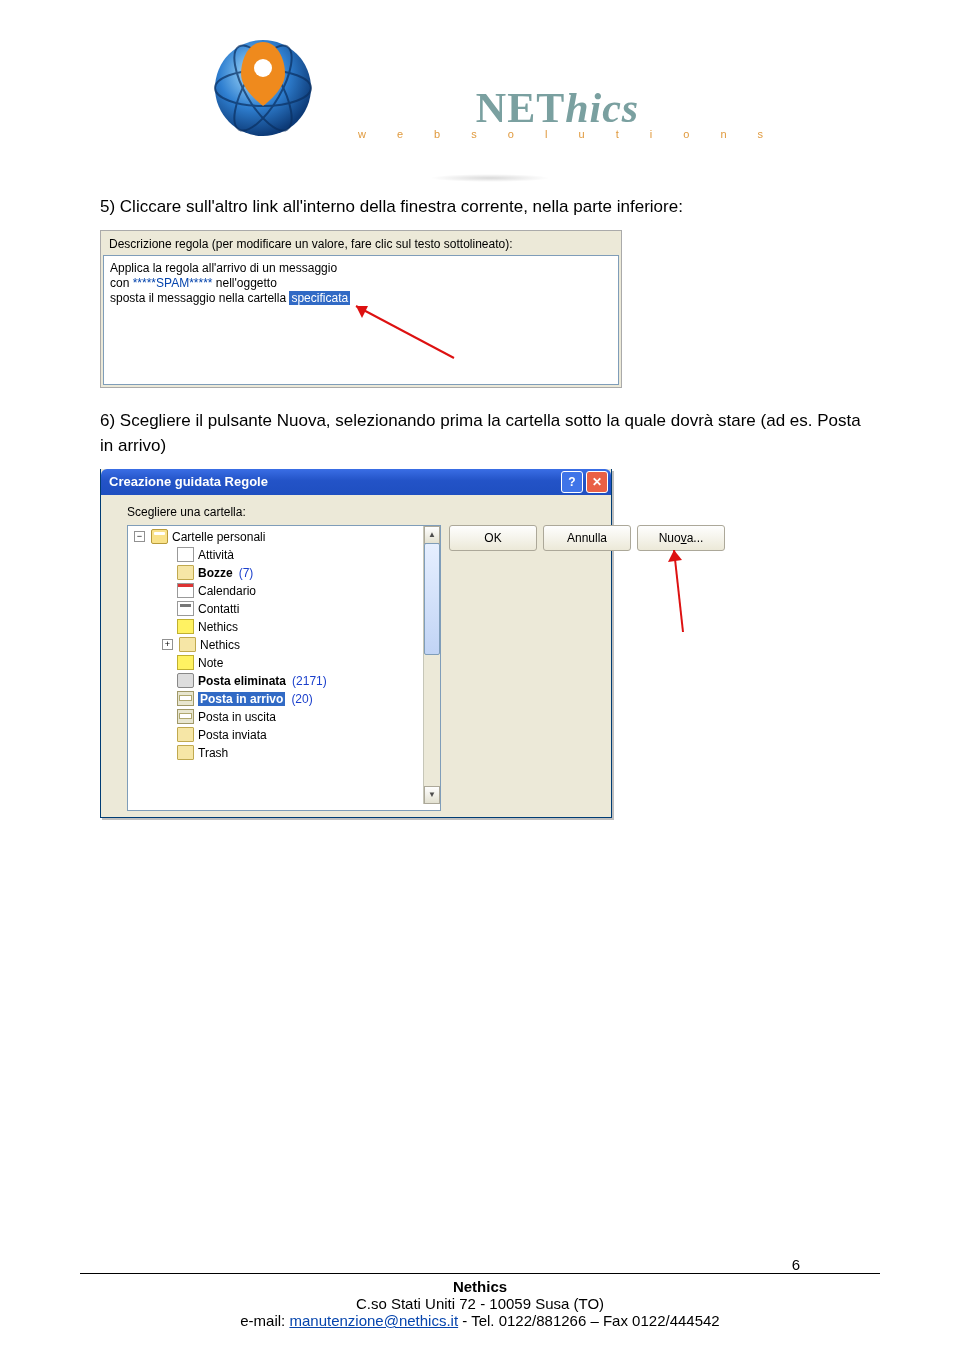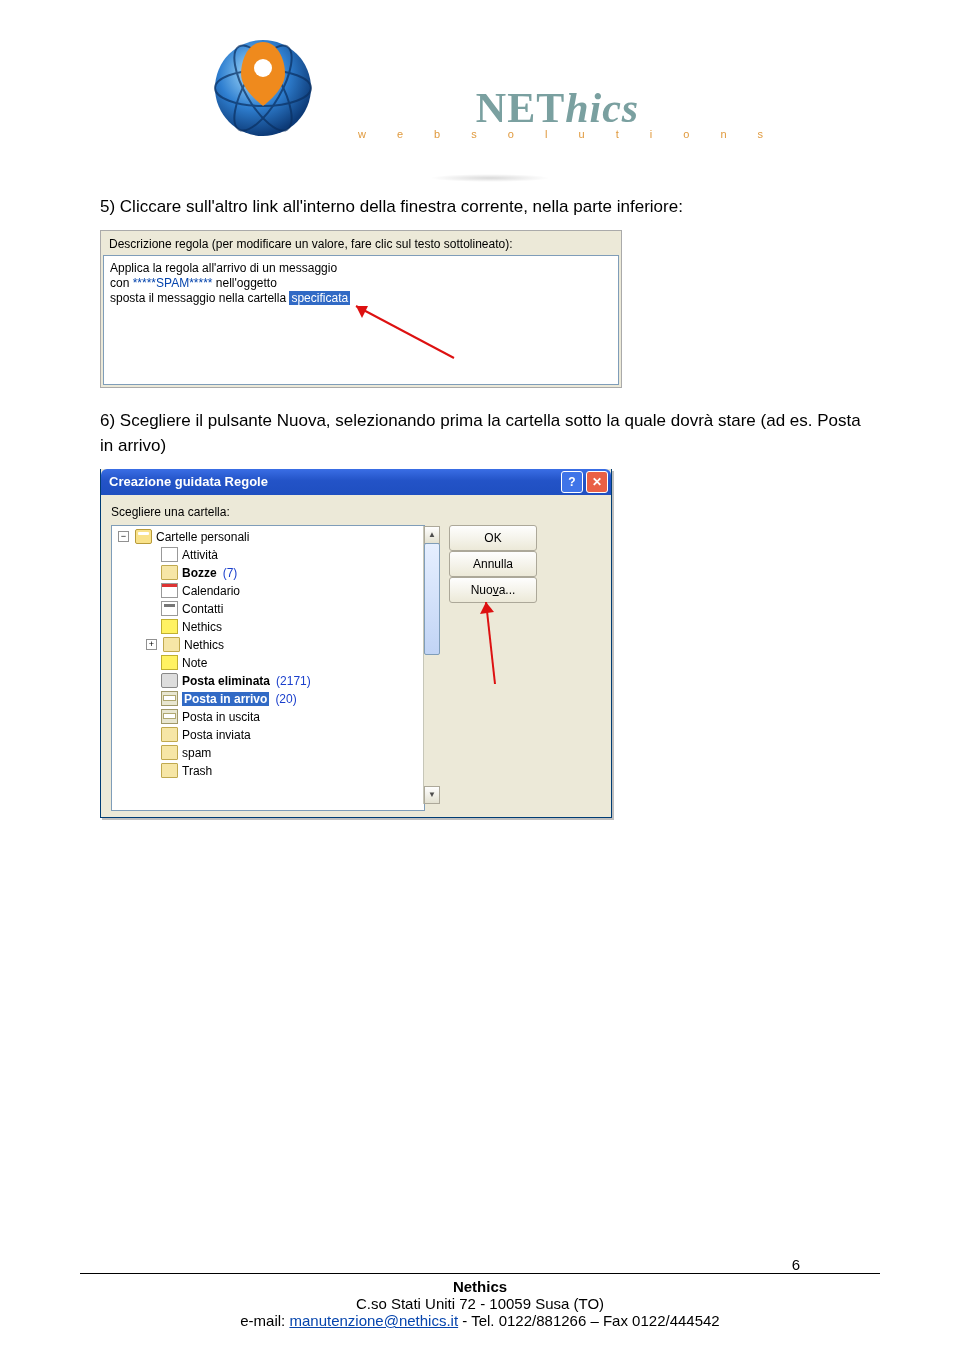--- a/index.html
+++ b/index.html
@@ -124,21 +124,21 @@
     background: #e96045;
     border: 1px solid #fff;
     border-radius: 3px;
     color: #fff;
     font-weight: bold;
     font-size: 12px;
     display:flex; align-items:center; justify-content:center;
   }
   .tbtn.help { background: #3f74e8; }
   .ss2-body {
-    padding: 10px 10px 12px 10px;
+    padding: 10px 10px 12px 26px;
   }
   .ss2-instr { margin-bottom: 6px; }
   .ss2-main {
     display: flex;
     gap: 8px;
   }
   .tree-wrap {
     position: relative;
     width: 330px;
     height: 280px;
@@ -251,21 +251,22 @@
   .tree-label.bold { font-weight:bold; }
   .tree-count { color:#1a3fcc; margin-left:2px; }
   .tree-sel {
     background:#316ac5;
     color:#fff;
     padding:0 2px;
   }
 
   .side-btns {
     display:flex;
-    flex-direction:column;
+    flex-direction:row;
+    gap:6px;
   }
   .winbtn {
     width:86px;
     height:24px;
     background: linear-gradient(#fefefe,#ece9d8);
     border:1px solid #aca899;
     border-radius:3px;
     font-size:12px;
     display:flex;
     align-items:center;
@@ -424,25 +425,20 @@
                 <span class="tree-label">Posta in uscita</span>
               </div>
               <div class="tree-row lvl2">
                 <span class="spacer9"></span>
                 <span class="ticon folder"></span>
                 <span class="tree-label">Posta inviata</span>
               </div>
               <div class="tree-row lvl2">
                 <span class="spacer9"></span>
                 <span class="ticon folder"></span>
-                <span class="tree-label">spam</span>
-              </div>
-              <div class="tree-row lvl2">
-                <span class="spacer9"></span>
-                <span class="ticon folder"></span>
                 <span class="tree-label">Trash</span>
               </div>
             </div>
           <div class="tree-scroll">
             <div class="sbtn">▲</div>
             <div class="thumb"></div>
             <div class="sbtn" style="position:absolute;bottom:0;left:0;right:0;">▼</div>
           </div>
         </div>
         <div class="side-btns">

